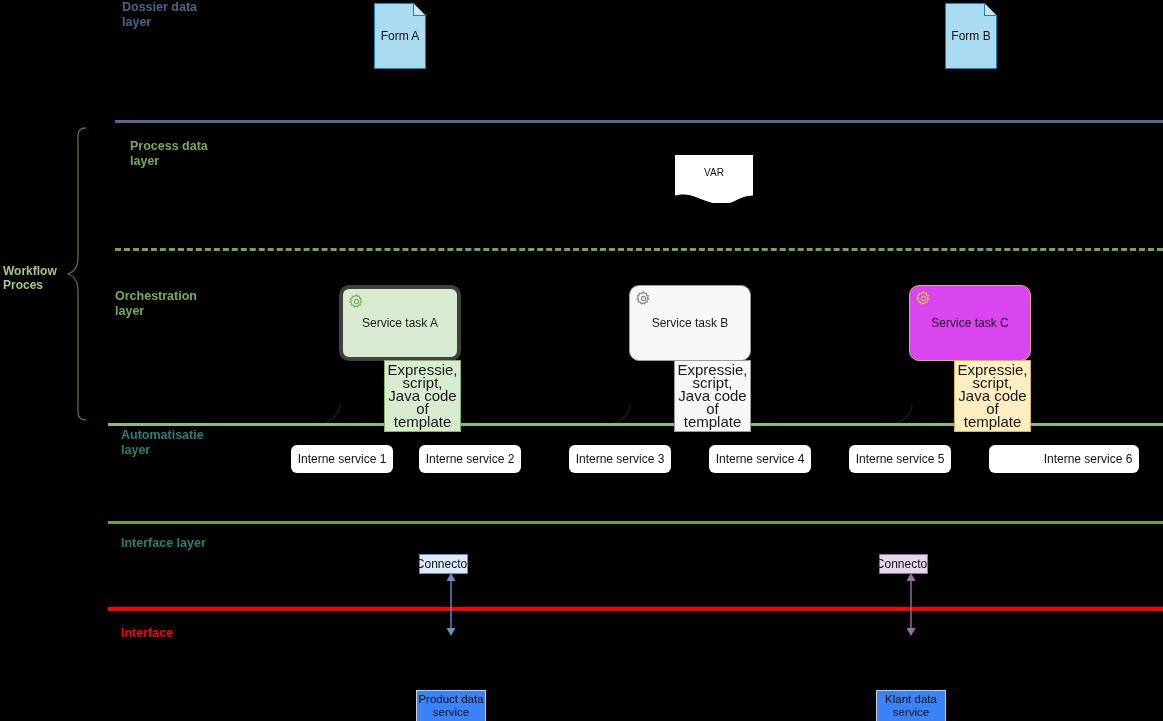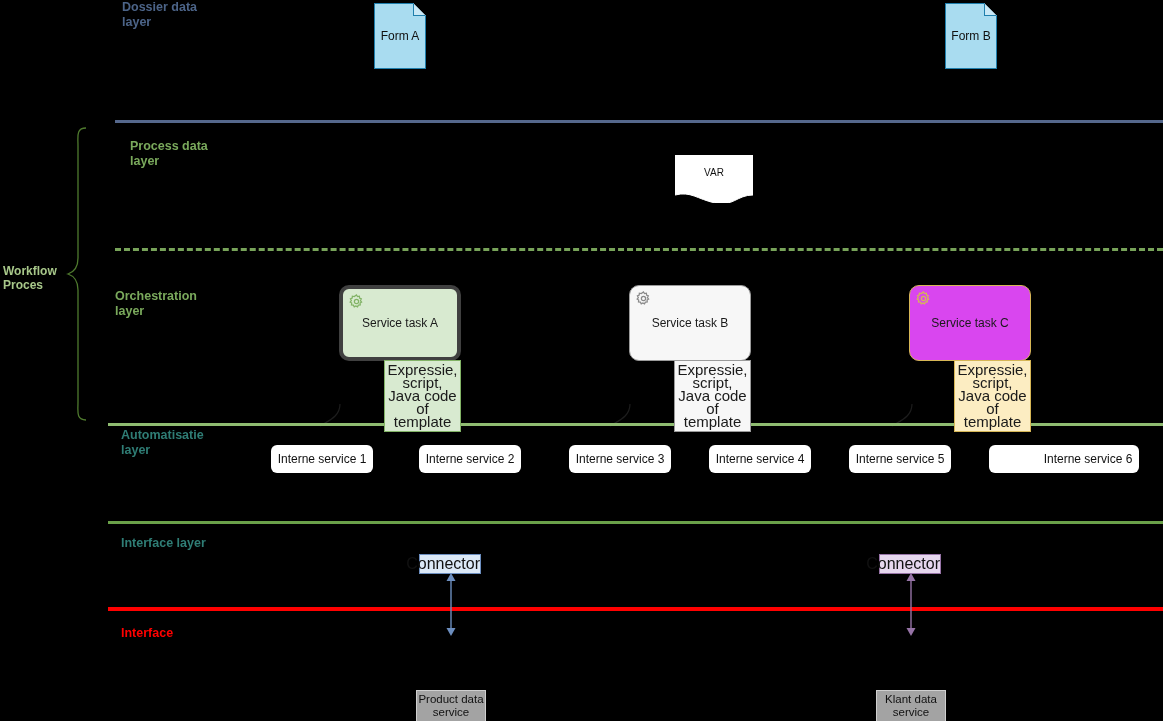--- a/index.html
+++ b/index.html
@@ -161,36 +161,36 @@
     align-items: center;
     justify-content: center;
     font-size: 12px;
     color: #111111;
   }
 
   
   .connector {
     position: absolute;
     height: 20px;
-    width: 62px;
+    width: 49px;
     display: flex;
     align-items: center;
-    justify-content: flex-end;
-    font-size: 16px;
+    justify-content: center;
+    font-size: 12px;
     color: #111111;
     box-sizing: border-box;
   }
   .connector-blue   { background: #dce9f7; border: 1px solid #6c8ebf; }
   .connector-purple { background: #e6d7ee; border: 1px solid #9673a6; }
 
   
   .dataservice {
     position: absolute;
     width: 70px;
-    background: #a3a3a3;
+    background: #3b82f6;
     border: 1px solid #cfcfcf;
     box-sizing: border-box;
     font-size: 11.5px;
     line-height: 13px;
     color: #111111;
     text-align: center;
     padding: 2px 1px;
     white-space: pre-line;
   }
 </style>
@@ -281,21 +281,21 @@
       <svg class="gear" viewBox="0 0 24 24">
         <path fill="none" stroke="#d6b656" stroke-width="2" d="M12 8.6a3.4 3.4 0 1 0 0 6.8 3.4 3.4 0 0 0 0-6.8z"></path>
         <path fill="none" stroke="#d6b656" stroke-width="2" d="M12 1.6l1.6 2.6 3-.6.3 3 2.8 1.2-1.4 2.7 1.9 2.3-2.5 1.7.3 3-3 .3-1.4 2.7-2.6-1.5-2.6 1.5-1.4-2.7-3-.3.3-3-2.5-1.7 1.9-2.3L2.3 7.8 5.1 6.6l.3-3 3 .6z"></path>
       </svg>
       <span class="title">Service task C</span>
     </div>
     <div class="note">Expressie, script,
 Java code of template</div>
   </div>
 
-  <div class="pill" style="left:271px;top:445px;border-radius:6px;">
+  <div class="pill" style="left:291px;top:445px;border-radius:6px;">
     <span>Interne service 1</span>
   </div>
   <div class="pill" style="left:419px;top:445px;">
     <span>Interne service 2</span>
   </div>
   <div class="pill" style="left:569px;top:445px;">
     <span>Interne service 3</span>
   </div>
   <div class="pill" style="left:709px;top:445px;">
     <span>Interne service 4</span>

